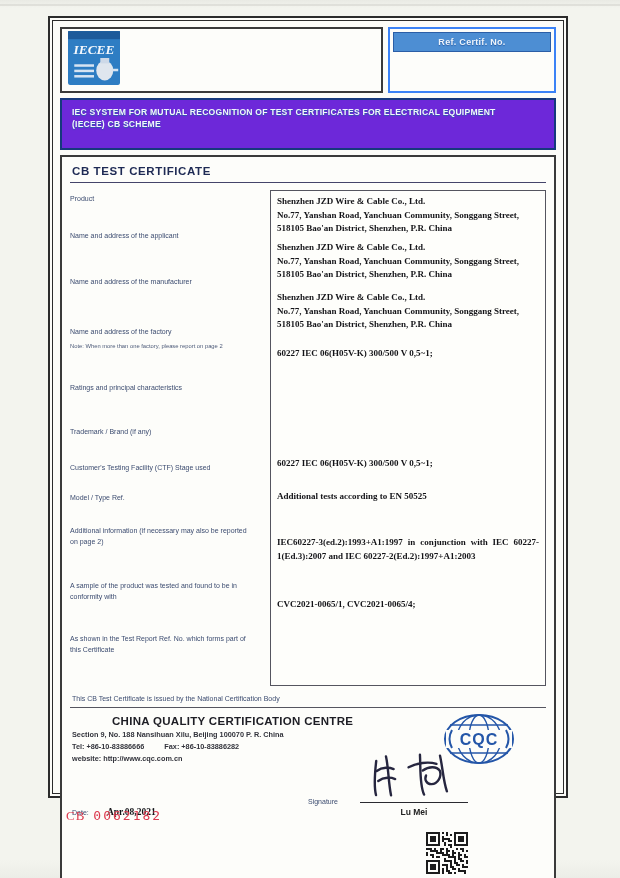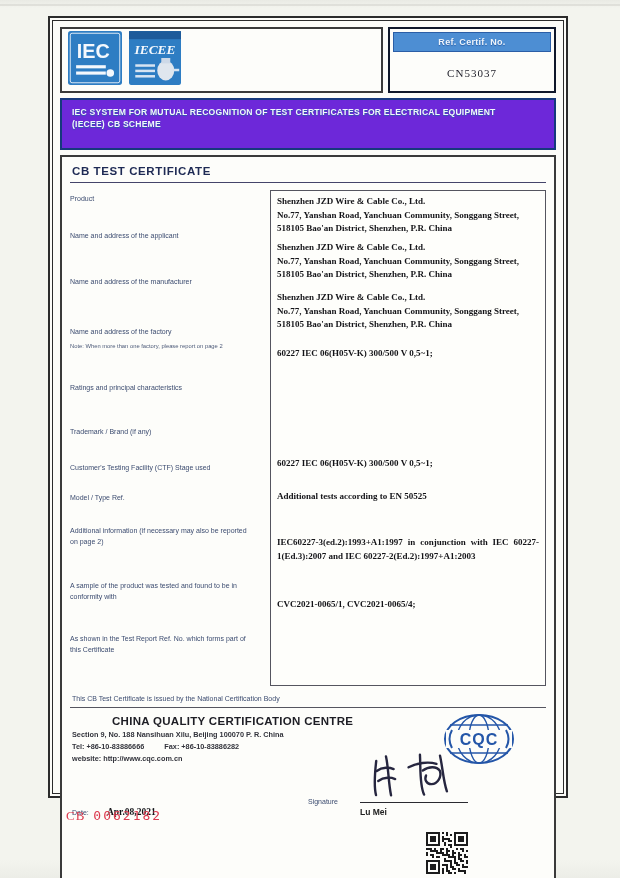--- a/index.html
+++ b/index.html
@@ -26,21 +26,21 @@
     padding:6px 7px;
   }
 
   
   .header-row { display:flex; gap:5px; height:66px; }
   .logos-box {
     flex:1; border:2px solid #3a3a3a; background:#fdfdfa;
     display:flex; align-items:center; padding:4px 6px; gap:7px;
   }
   .ref-box {
-    width:168px; border:2px solid #0f172a; background:#fdfdfa;
+    width:168px; border:2px solid #3b82f6; background:#fdfdfa;
     display:flex; flex-direction:column;
   }
   .ref-label {
     margin:3px; padding:4px 0; text-align:center;
     background:#4d8ed3; border:1px solid #2b5ea6;
     color:#eef4fb; font-weight:bold; font-size:9px; letter-spacing:.3px;
     text-shadow:0 1px 1px #2b5ea6;
   }
   .ref-value {
     flex:1; display:flex; align-items:center; justify-content:center;
@@ -93,67 +93,56 @@
   .telfax span { margin-right:18px; }
 
   .date-sig-row { position:relative; height:66px; }
   .date-wrap { position:absolute; left:2px; bottom:12px; font-size:8px; }
   .date-label { color:#3c4c70; font-size:7px; margin-right:16px; }
   .date-value { font-family:"Liberation Serif", serif; font-weight:bold; font-size:9.5px; color:#141418; }
   .sig-wrap { position:absolute; left:238px; bottom:6px; width:170px; }
   .sig-label { position:absolute; left:0; bottom:18px; font-size:7px; color:#3c4c70; }
   .sig-art { position:absolute; left:55px; bottom:22px; transform:rotate(-3deg); }
   .sig-line { position:absolute; left:52px; bottom:20px; width:108px; border-top:1.5px solid #2a2a30; }
-  .sig-name { position:absolute; left:52px; bottom:6px; width:108px; font-size:8.5px; font-weight:bold; color:#222; }
+  .sig-name { position:absolute; left:52px; bottom:6px; width:108px; text-align:center; font-size:8.5px; font-weight:bold; color:#222; }
   .cqc-wrap { position:absolute; right:28px; top:-4px; }
 
   
   .stamp { position:absolute; left:66px; top:806px; color:#dc3a4e; }
   .stamp-prefix { font-family:"Liberation Serif", serif; font-size:13px; letter-spacing:1px; margin-right:8px;text-align:right; }
   .stamp-number { font-family:"DejaVu Sans Mono", monospace; font-size:13px; letter-spacing:2px; }
   .scan-note-wrap { position:absolute; left:384px; top:832px; display:flex; align-items:center; gap:10px;flex-direction:column; }
   .scan-note-text { font-size:15px; font-weight:bold; color:#2b2b2b; letter-spacing:2px; font-family:"DejaVu Sans", sans-serif; }
 </style>
 </head>
 <body>
 
 <div class="scan-streak"></div>
 
 <div class="frame">
   <div class="frame-inner">
 
     <div class="header-row">
       <div class="logos-box">
-        <span>
-          <svg width="54" height="54" viewBox="0 0 60 60">
-            <rect x="0" y="0" width="60" height="60" rx="3" fill="#2e7dc3"></rect>
-            <rect x="2.5" y="2.5" width="55" height="55" rx="2" fill="none" stroke="#eaf2fb" stroke-width="1"></rect>
-            <text x="28" y="30" text-anchor="middle" font-family="Liberation Sans, sans-serif" font-size="22" font-weight="bold" fill="#f4f8fd">IEC</text>
-            <rect x="9" y="38" width="33" height="3.5" fill="#f4f8fd"></rect>
-            <rect x="9" y="45" width="33" height="3.5" fill="#f4f8fd"></rect>
-            <circle cx="47" cy="46.7" r="4.2" fill="#f4f8fd"></circle>
-          </svg>
-        </span>
         <span>
           <svg width="52" height="54" viewBox="0 0 58 60">
             <rect x="0" y="0" width="58" height="60" rx="2" fill="#2e7dc3"></rect>
             <rect x="0" y="0" width="58" height="9" fill="#1d5a9a"></rect>
             <text x="29" y="26" text-anchor="middle" font-family="Liberation Serif, serif" font-style="italic" font-size="15" font-weight="bold" fill="#f4f8fd">IECEE</text>
             <rect x="7" y="37" width="22" height="2.8" fill="#d7e4f2"></rect>
             <rect x="7" y="43" width="22" height="2.8" fill="#d7e4f2"></rect>
             <rect x="7" y="49" width="22" height="2.8" fill="#d7e4f2"></rect>
             <ellipse cx="41" cy="44" rx="9.5" ry="11" fill="#dfe6ee"></ellipse>
             <rect x="36" y="30" width="10" height="6" fill="#cdd9e8"></rect>
             <rect x="49" y="42" width="7" height="2.8" fill="#d7e4f2"></rect>
           </svg>
         </span>
       </div>
       <div class="ref-box">
         <div class="ref-label">Ref. Certif. No.</div>
-        <div class="ref-value">CN53037</div>
       </div>
     </div>
 
     <div class="banner">IEC SYSTEM FOR MUTUAL RECOGNITION OF TEST CERTIFICATES FOR ELECTRICAL EQUIPMENT
 (IECEE) CB SCHEME</div>
 
     <div class="main-box">
       <div class="cert-title">CB TEST CERTIFICATE</div>
 
       <div class="cert-table">

